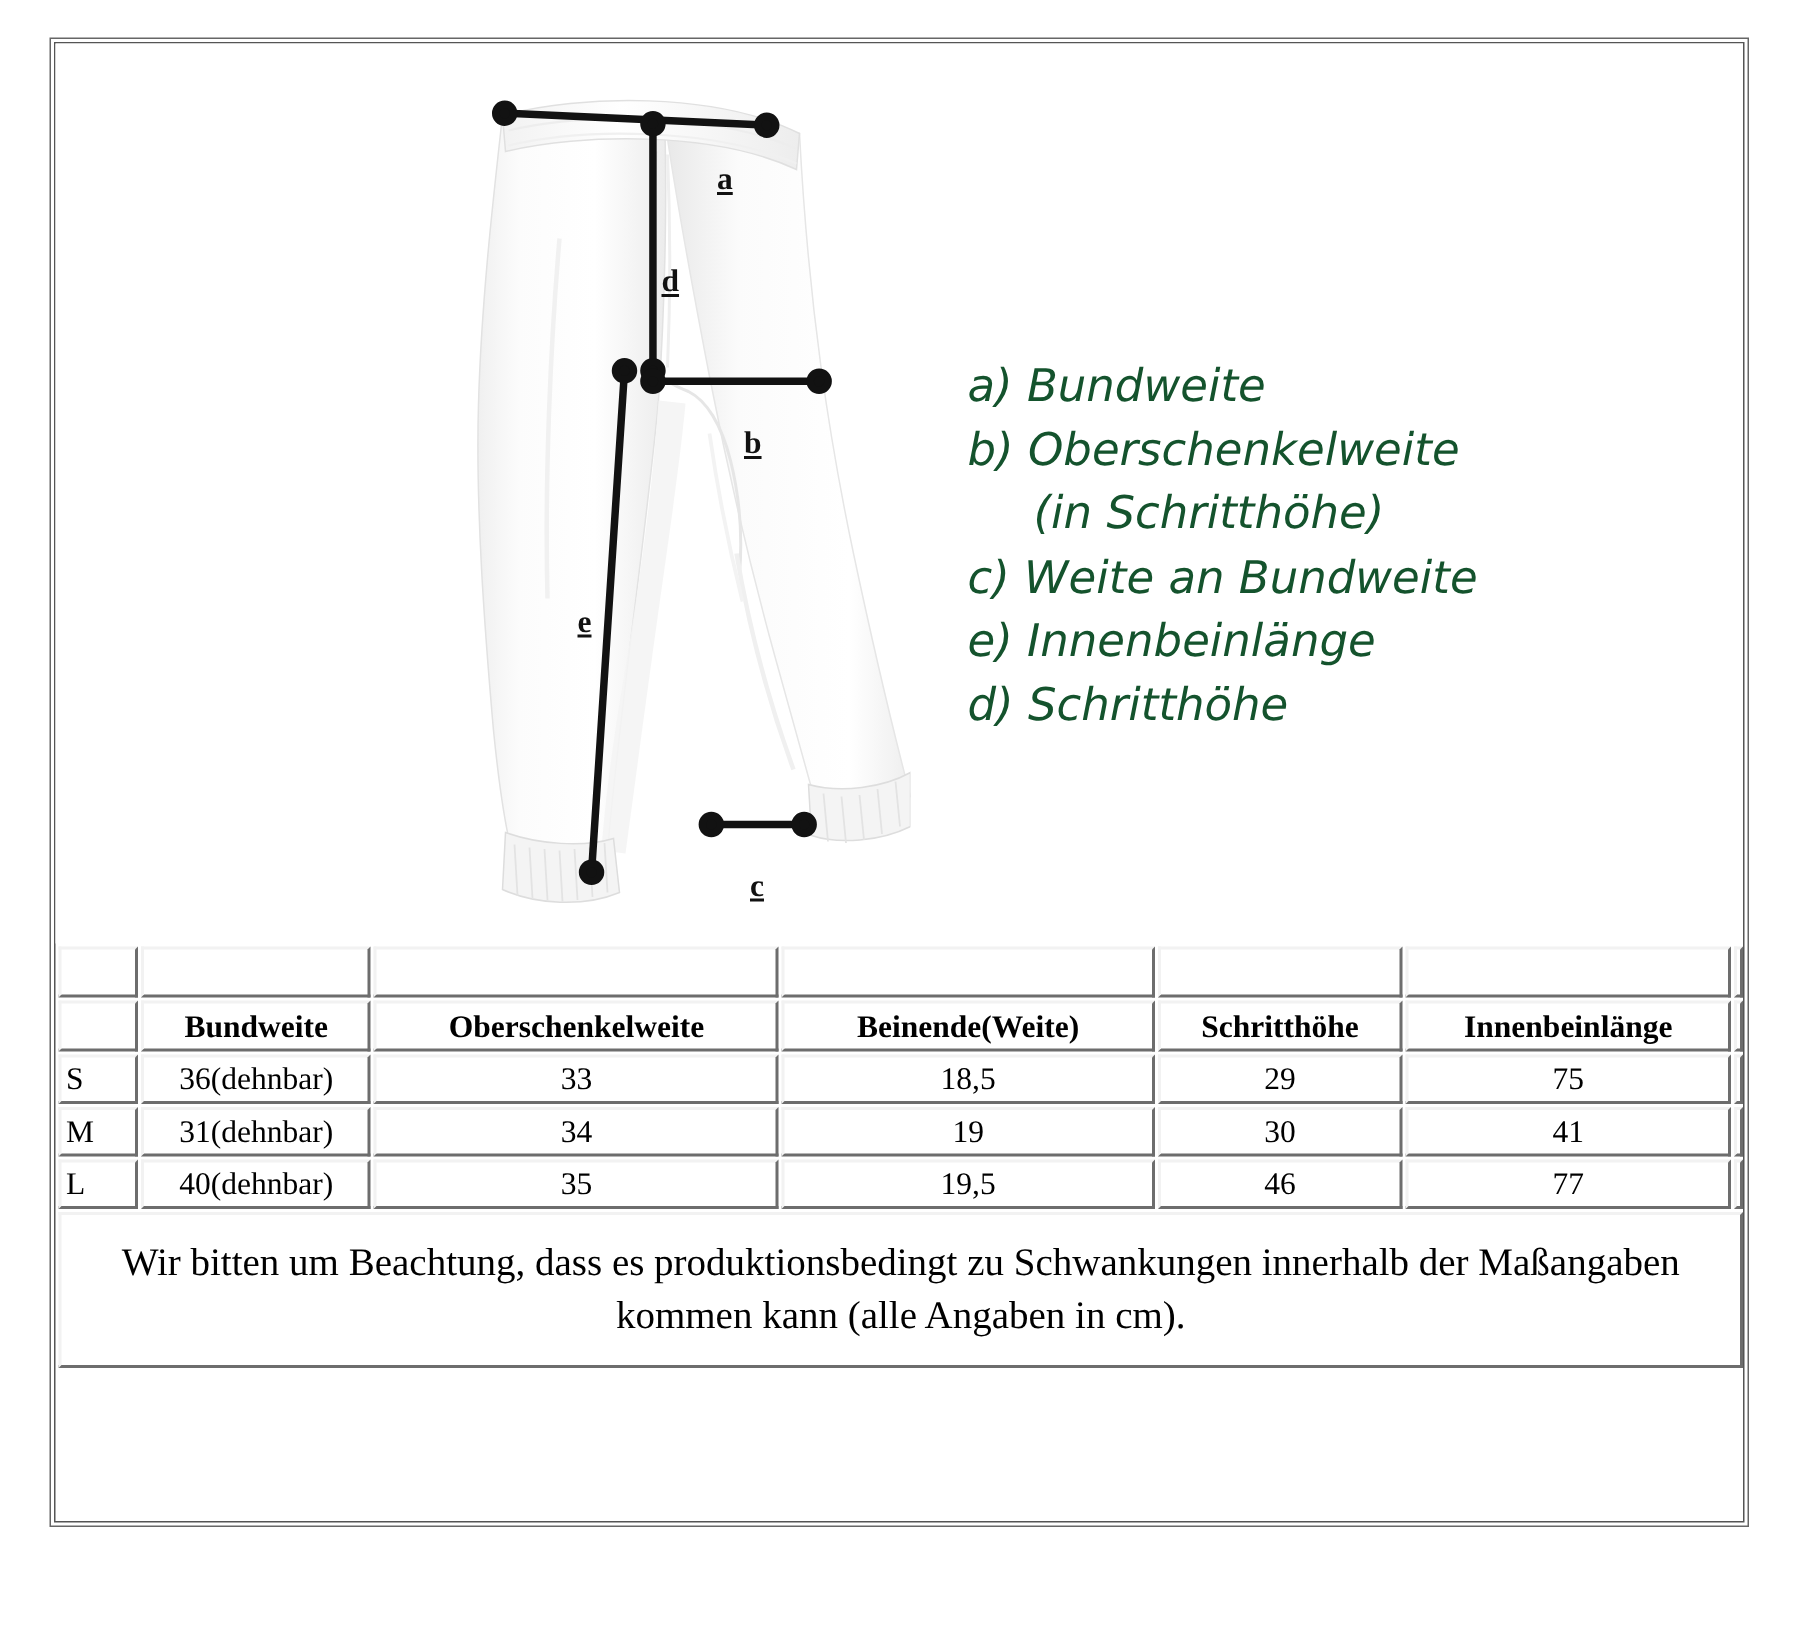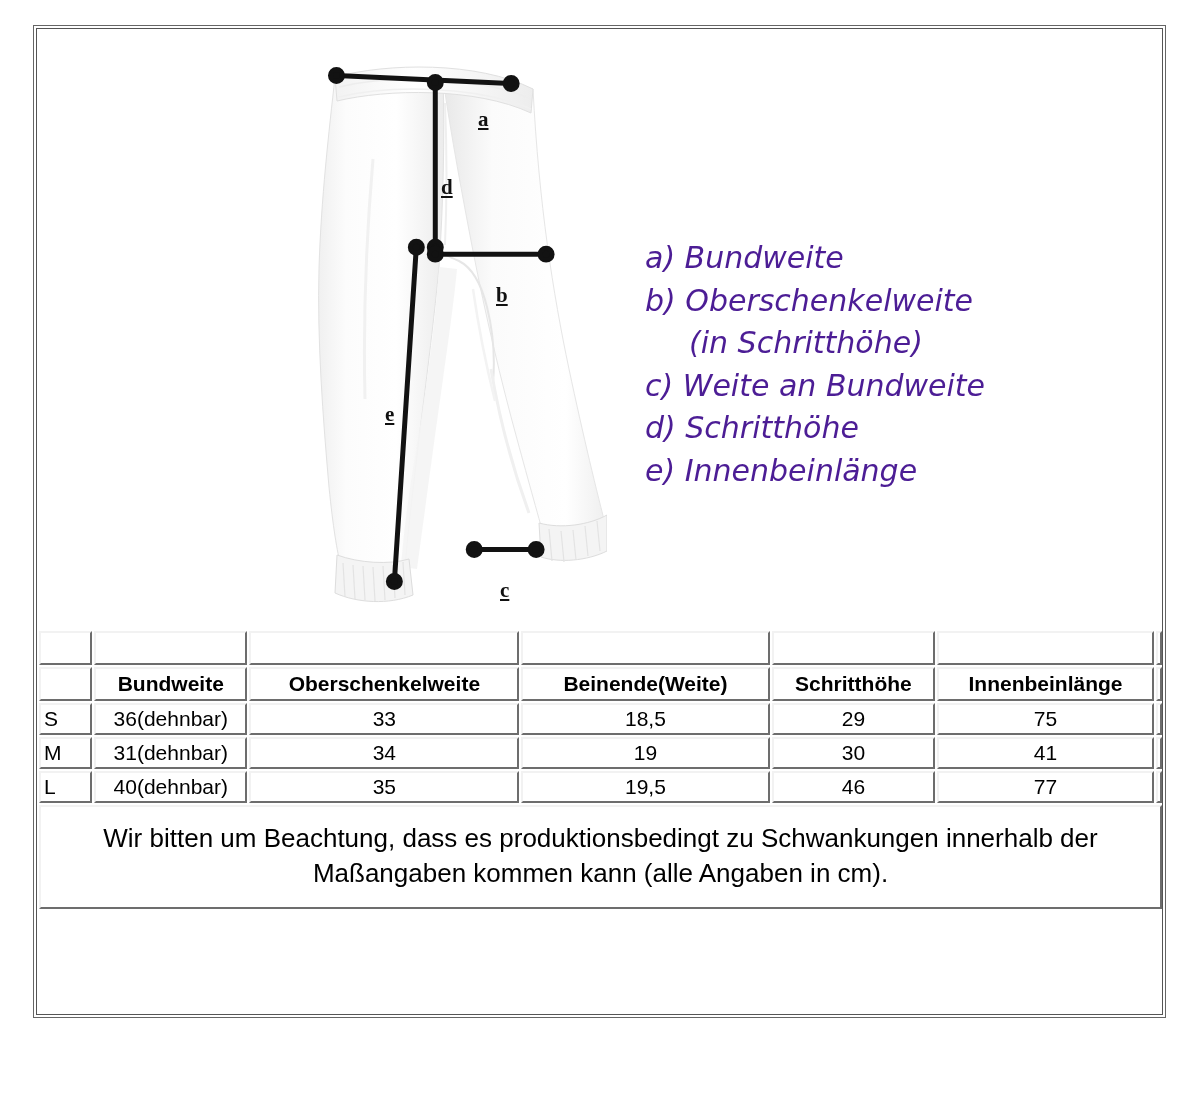--- a/index.html
+++ b/index.html
@@ -74,21 +74,21 @@
 
   
   #legend {
     position: absolute;
     left: 608px;
     top: 208px;
     font-family: "DejaVu Sans", sans-serif;
     font-style: italic;
     font-size: 30px;
     line-height: 1.42;
-    color: #4c1d95;
+    color: #14532d;
     white-space: nowrap;
   }
   #legend div { padding: 0; }
   #legend .indent { padding-left: 44px; }
 
   
   #size-table {
     position: absolute;
     left: 0px;
     top: 600px;
@@ -99,21 +99,21 @@
   }
   #size-table td {
     border: 2px solid;
     border-color: #f2f2f2 #6d6d6d #6d6d6d #f2f2f2;
     background: #ffffff;
     padding: 2px 4px;
     text-align: center;
     vertical-align: middle;
     height: 28px;
     box-sizing: border-box;
-    font-family: Liberation Sans, sans-serif;
+    font-family: Liberation Serif, serif;
   }
   #size-table tr.spacer-row td { height: 34px; }
   #size-table tr.header-row td {
     font-weight: bold;
     font-size: 21px;
     height: 34px;
   }
   #size-table td.size-cell {
     text-align: left;
     padding-left: 3px;
@@ -252,22 +252,22 @@
       <span class="mlabel" id="label-d"><u>d</u></span>
       <span class="mlabel" id="label-b"><u>b</u></span>
       <span class="mlabel" id="label-e"><u>e</u></span>
       <span class="mlabel" id="label-c"><u>c</u></span>
 
       <div id="legend">
         <div>a) Bundweite</div>
         <div>b) Oberschenkelweite</div>
         <div class="indent">(in Schritthöhe)</div>
         <div>c) Weite an Bundweite</div>
+        <div>e) Innenbeinlänge</div>
         <div>d) Schritthöhe</div>
-        <div>e) Innenbeinlänge</div>
       </div>
     </div>
 
     <table id="size-table">
       <tbody>
         <tr class="spacer-row">
           <td class="size-cell"></td>
           <td class="col-bund"></td>
           <td class="col-ober"></td>
           <td class="col-bein"></td>

